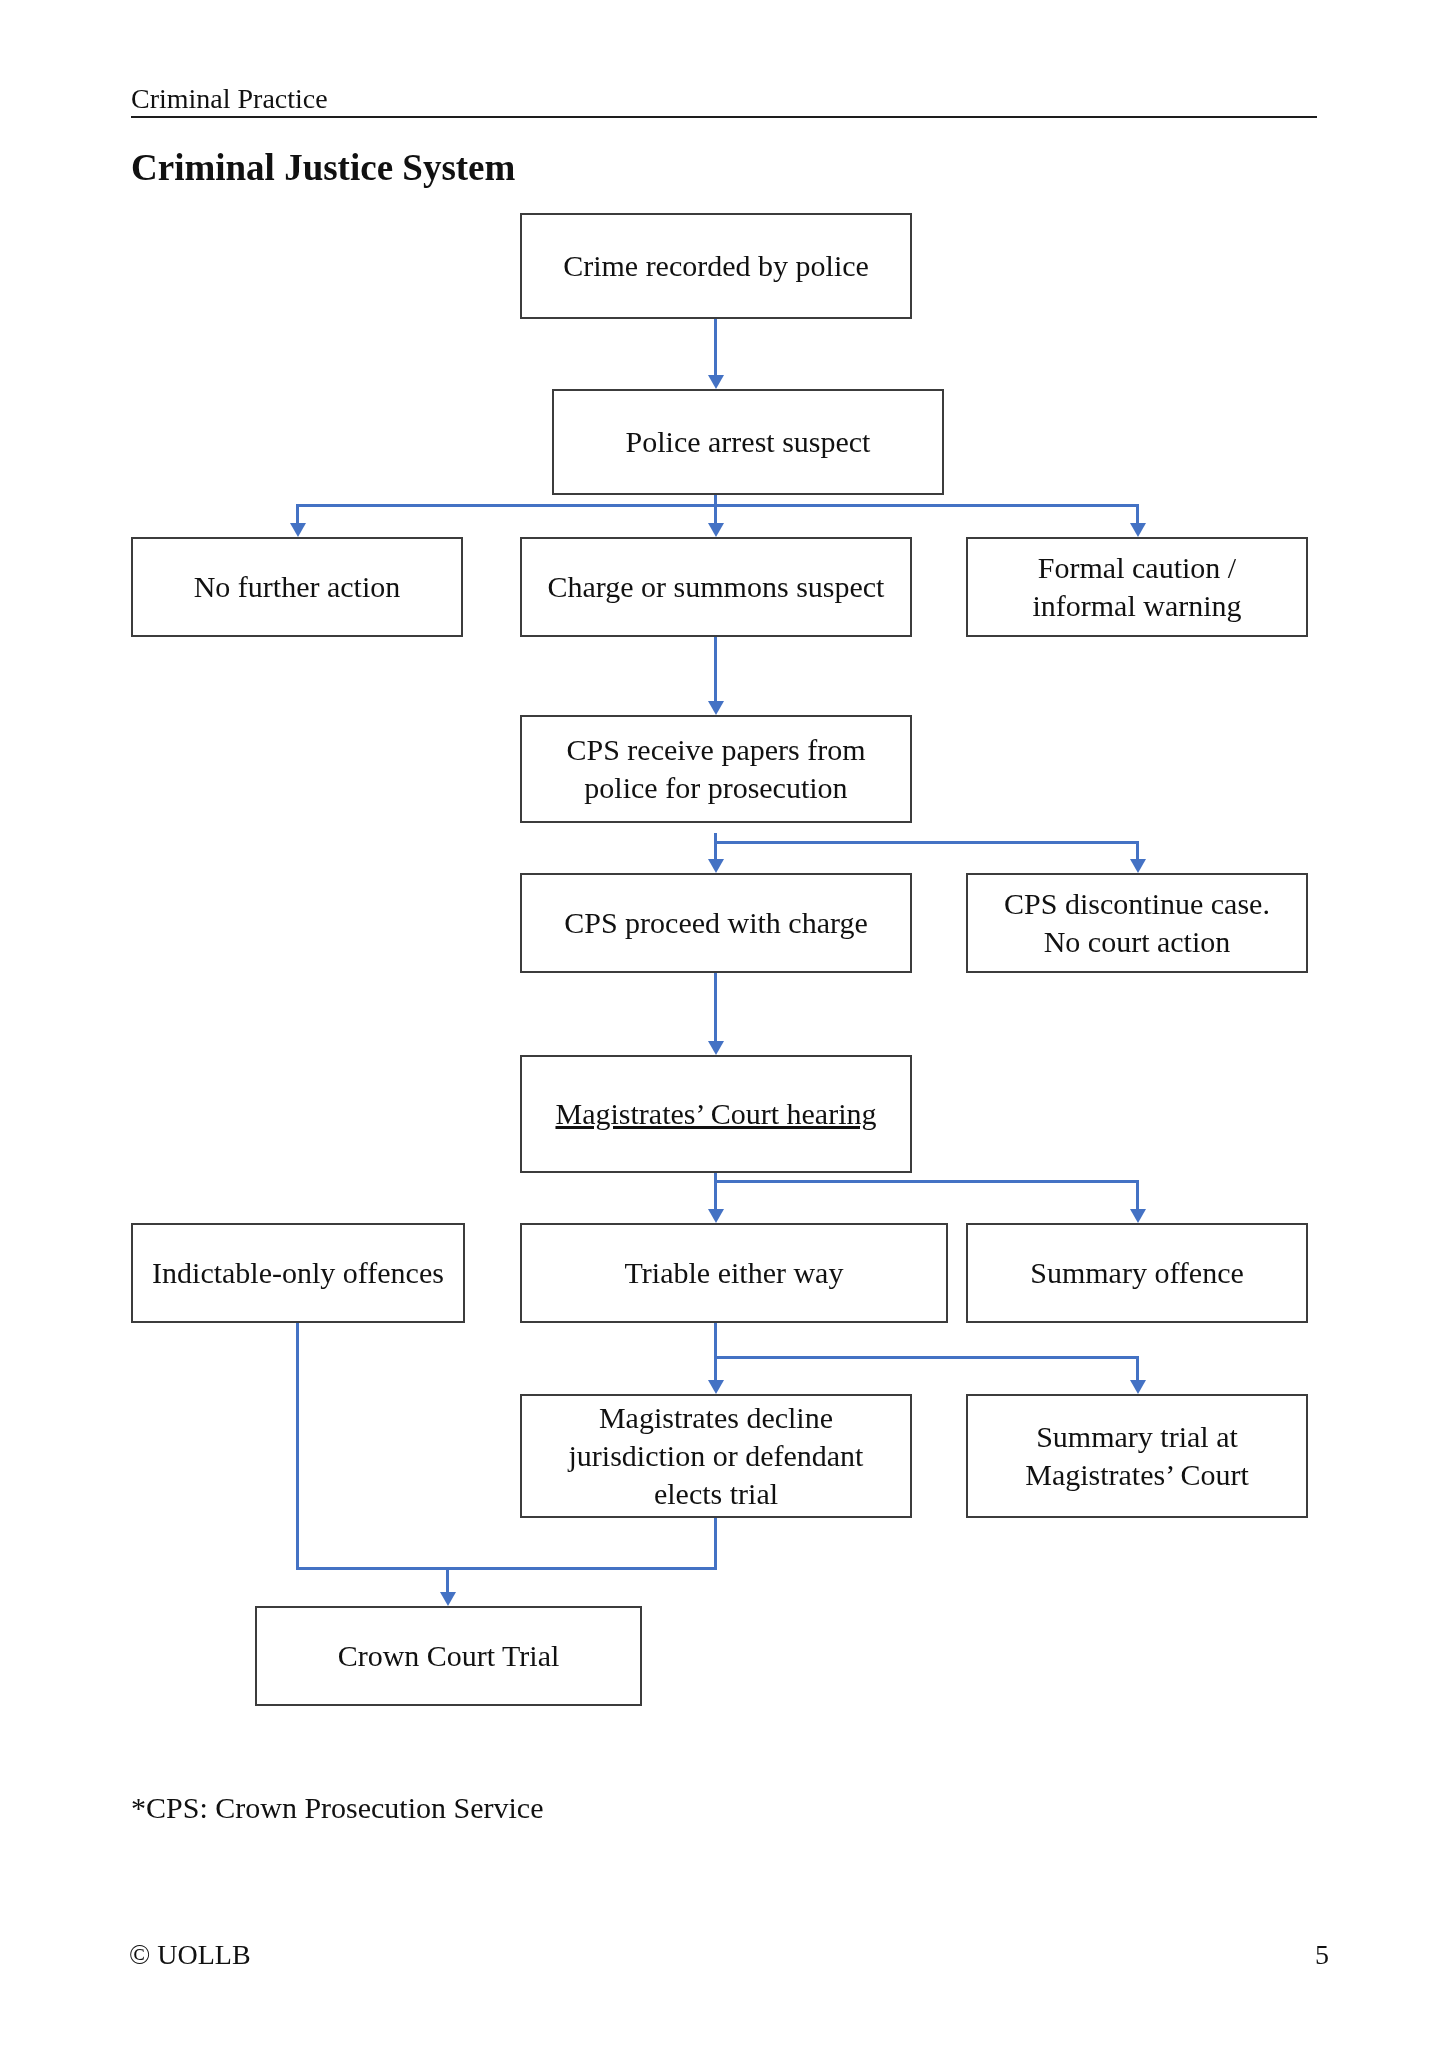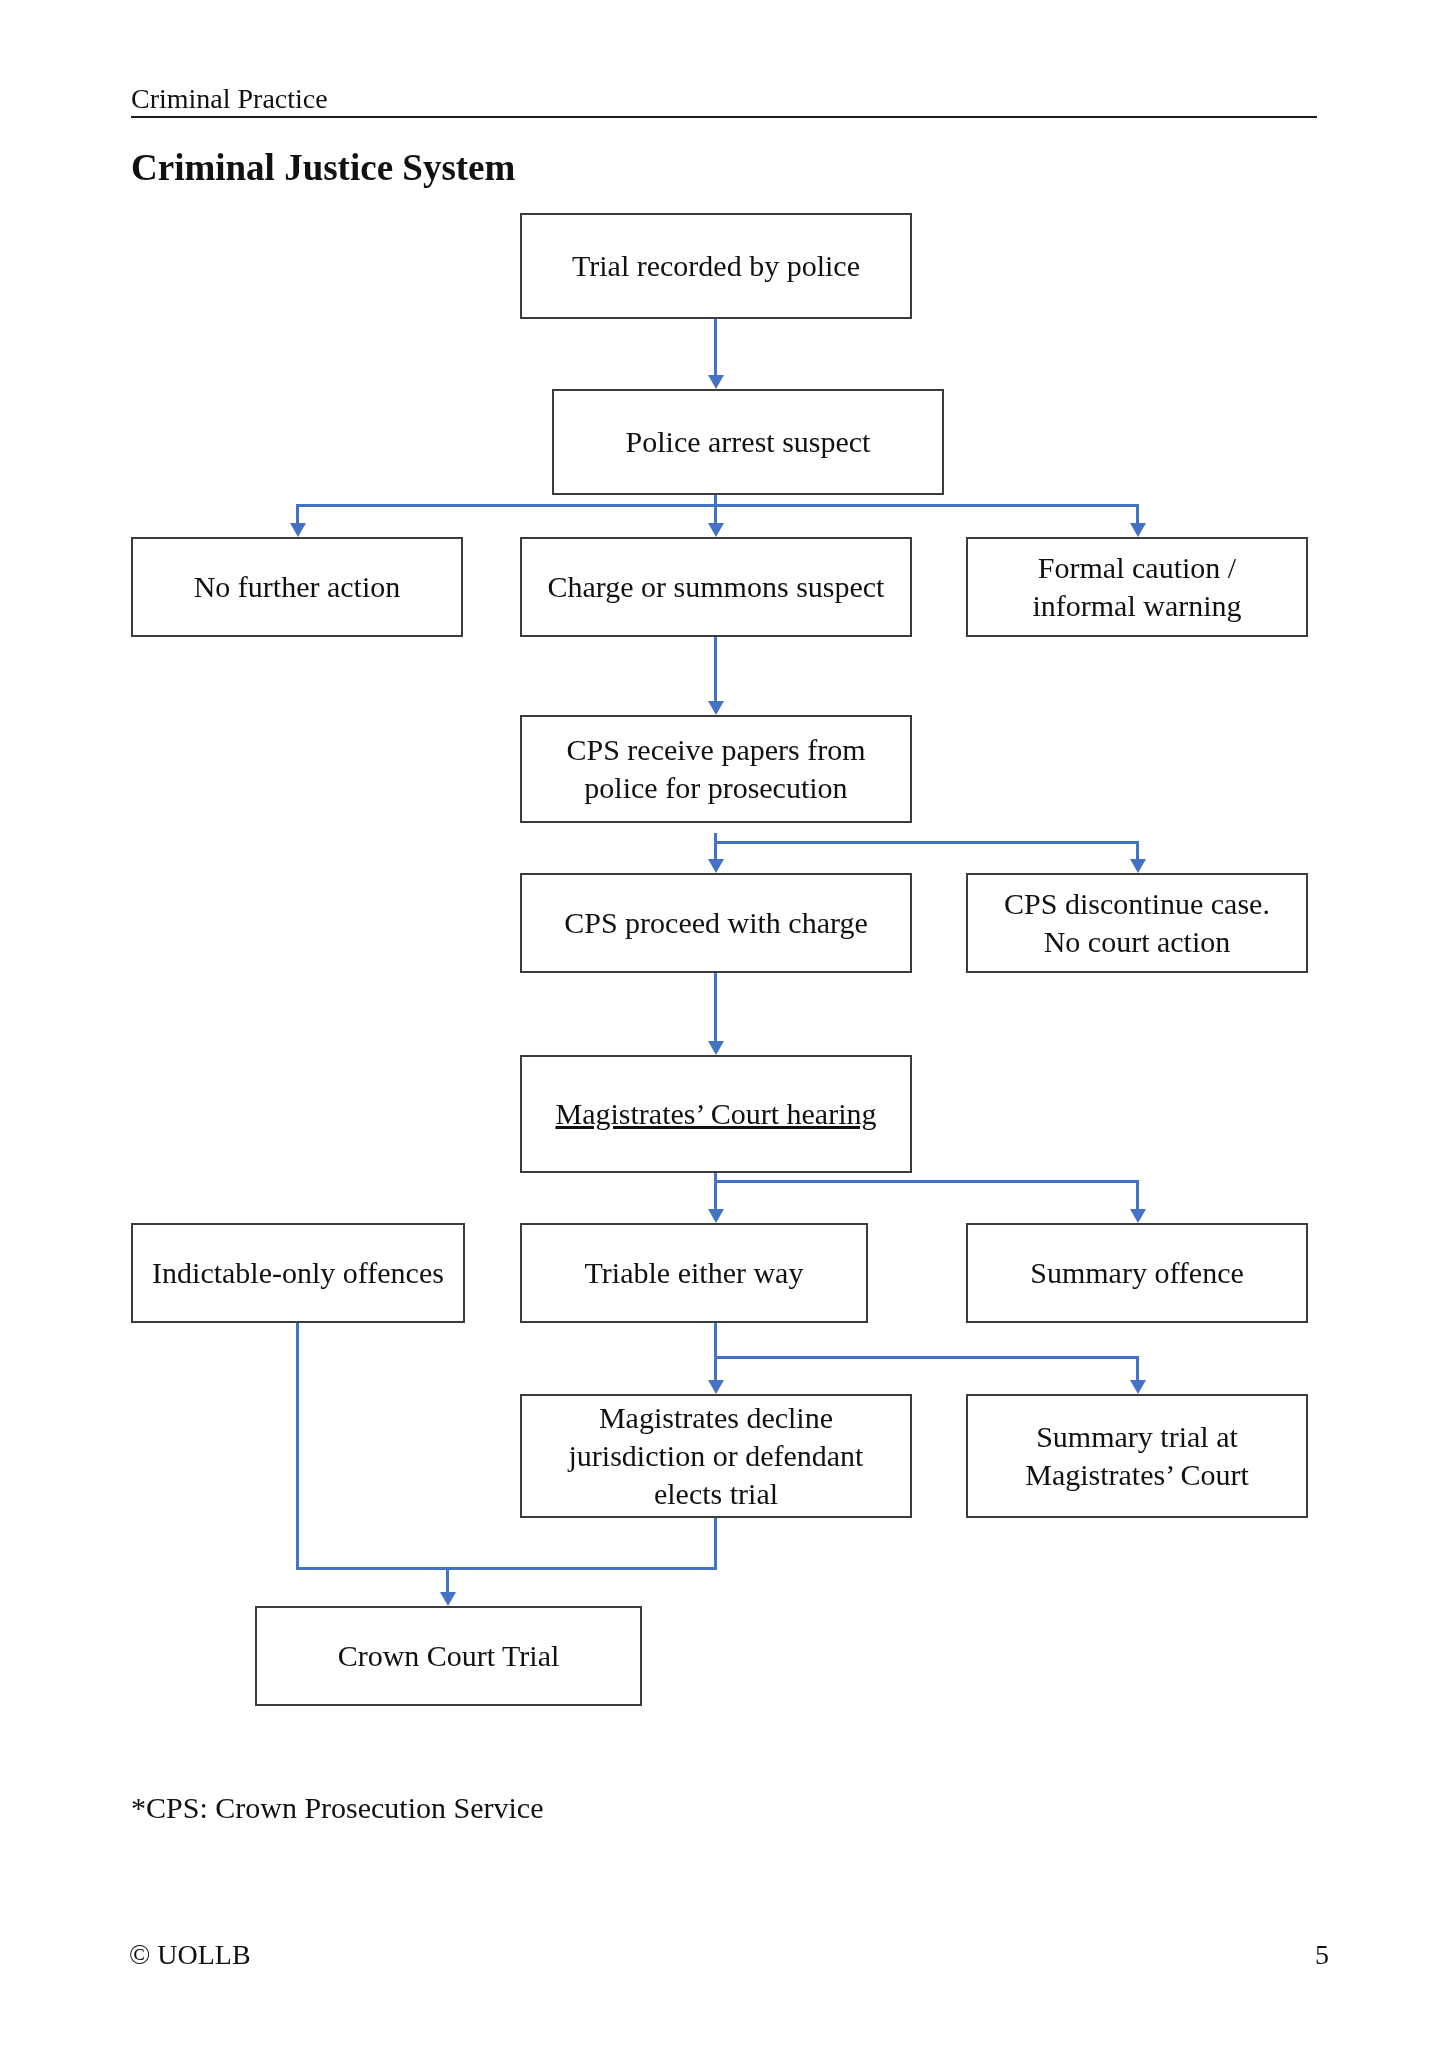--- a/index.html
+++ b/index.html
@@ -63,36 +63,36 @@
   #n-crime          {left:520px; top:213px;  width:392px; height:106px;}
   #n-arrest         {left:520px; top:389px;  width:392px; height:106px;margin-left:32px;}
   #n-nfa            {left:131px; top:537px;  width:332px; height:100px;}
   #n-charge         {left:520px; top:537px;  width:392px; height:100px;}
   #n-caution        {left:966px; top:537px;  width:342px; height:100px;}
   #n-cps-receive    {left:520px; top:715px;  width:392px; height:108px;}
   #n-cps-proceed    {left:520px; top:873px;  width:392px; height:100px;}
   #n-cps-discontinue{left:966px; top:873px;  width:342px; height:100px;}
   #n-hearing        {left:520px; top:1055px; width:392px; height:118px;text-decoration:underline;}
   #n-indictable     {left:131px; top:1223px; width:334px; height:100px;}
-  #n-either-way     {left:520px; top:1223px; width:348px; height:100px;}
+  #n-either-way     {left:520px; top:1223px; width:428px; height:100px;}
   #n-summary        {left:966px; top:1223px; width:342px; height:100px;}
   #n-decline        {left:520px; top:1394px; width:392px; height:124px;}
   #n-summary-trial  {left:966px; top:1394px; width:342px; height:124px;}
   #n-crown          {left:255px; top:1606px; width:387px; height:100px;}
 </style>
 </head>
 <body>
 
 <div class="page">
 
   <div class="running-head">Criminal Practice</div>
   <div class="head-rule"></div>
   <div class="doc-title">Criminal Justice System</div>
 
-  <div class="node" id="n-crime">Trial recorded by police</div>
+  <div class="node" id="n-crime">Crime recorded by police</div>
   <div class="node" id="n-arrest">Police arrest suspect</div>
   <div class="node" id="n-nfa">No further action</div>
   <div class="node" id="n-charge">Charge or summons suspect</div>
   <div class="node" id="n-caution">Formal caution /
 informal warning</div>
   <div class="node" id="n-cps-receive">CPS receive papers from
 police for prosecution</div>
   <div class="node" id="n-cps-proceed">CPS proceed with charge</div>
   <div class="node" id="n-cps-discontinue">CPS discontinue case.
 No court action</div>

